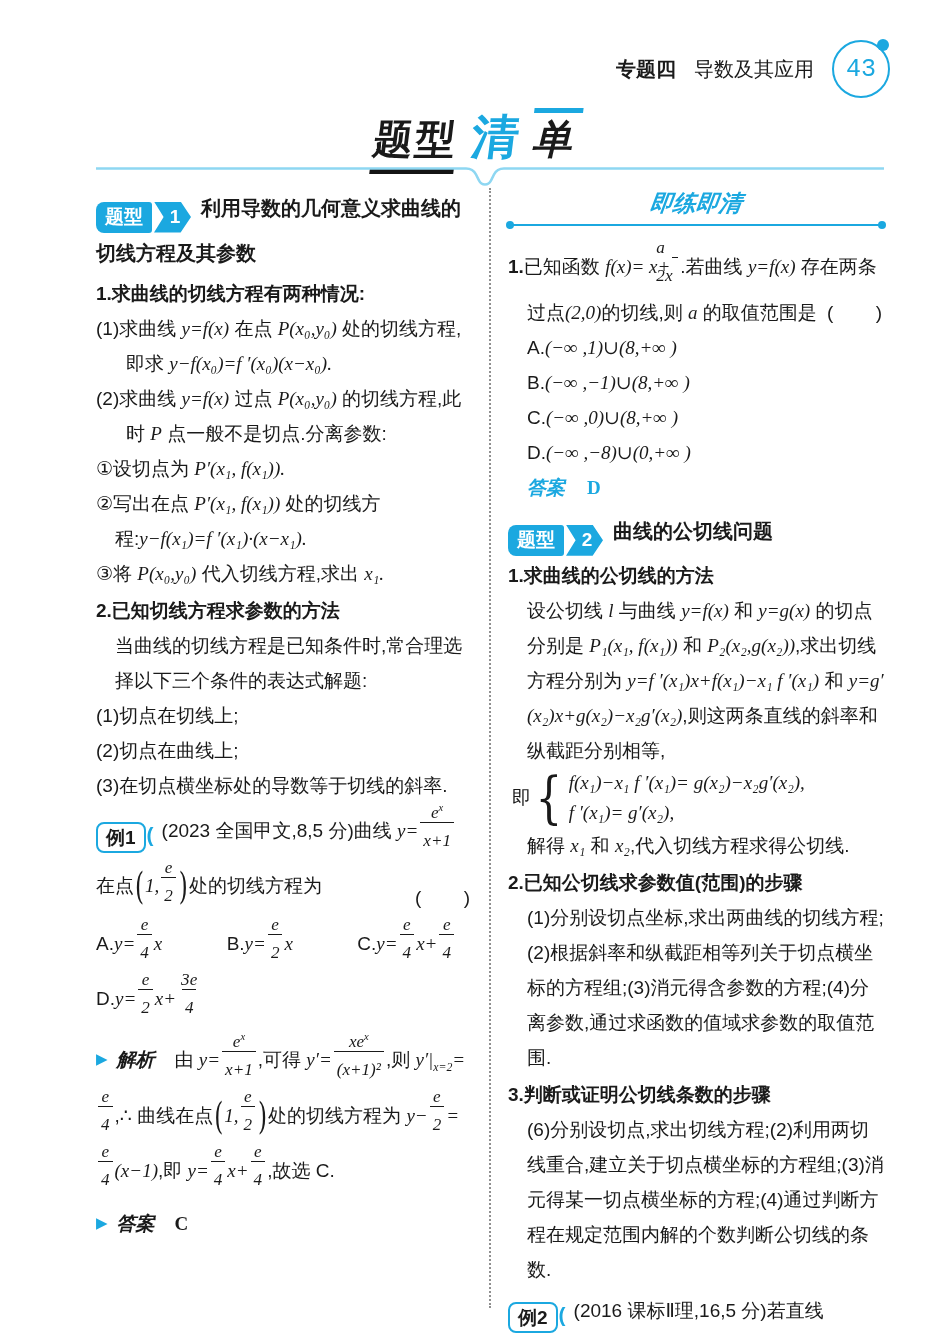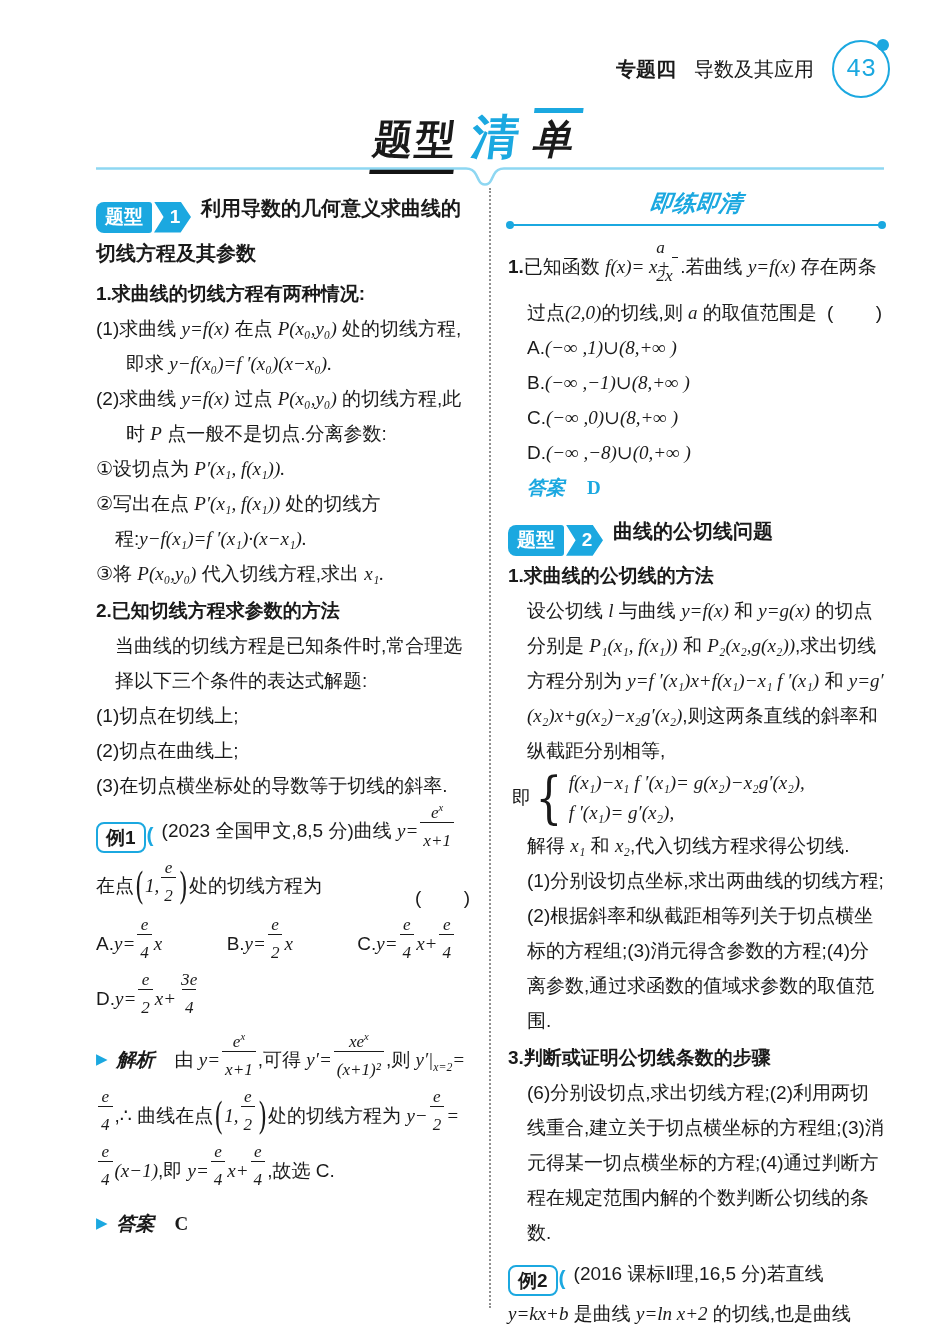--- a/index.html
+++ b/index.html
@@ -220,20 +220,21 @@
     <p class="para ind"><span class="tx">设公切线 </span><span class="m">l</span><span class="tx"> 与曲线 </span><span class="m">y=f(x)</span><span class="tx"> 和 </span><span class="m">y=g(x)</span><span class="tx"> 的切点分别是 </span><span class="m">P₁(x₁, f(x₁))</span><span class="tx"> 和 </span><span class="m">P₂(x₂,g(x₂))</span><span class="tx">,求出切线方程分别为 </span><span class="m">y=f ′(x₁)x+f(x₁)−x₁ f ′(x₁)</span><span class="tx"> 和 </span><span class="m">y=g′(x₂)x+g(x₂)−x₂g′(x₂)</span><span class="tx">,则这两条直线的斜率和纵截距分别相等,</span></p>
     <div class="sys-line">
       <span class="tx">即</span>
       <span class="brace">{</span>
       <div class="rows">
         <div class="row"><span class="m">f(x₁)−x₁ f ′(x₁)= g(x₂)−x₂g′(x₂),</span></div>
         <div class="row"><span class="m">f ′(x₁)= g′(x₂),</span></div>
       </div>
     </div>
     <p class="para ind"><span class="tx">解得 </span><span class="m">x₁</span><span class="tx"> 和 </span><span class="m">x₂</span><span class="tx">,代入切线方程求得公切线.</span></p>
+    <p class="para sec-h">2.已知公切线求参数值(范围)的步骤</p>
     <p class="para ind"><span class="tx">(1)分别设切点坐标,求出两曲线的切线方程;(2)根据斜率和纵截距相等列关于切点横坐标的方程组;(3)消元得含参数的方程;(4)分离参数,通过求函数的值域求参数的取值范围.</span></p>
     <p class="para sec-h">3.判断或证明公切线条数的步骤</p>
     <p class="para ind"><span class="tx">(6)分别设切点,求出切线方程;(2)利用两切线重合,建立关于切点横坐标的方程组;(3)消元得某一切点横坐标的方程;(4)通过判断方程在规定范围内解的个数判断公切线的条数.</span></p>
 
     <p class="para mt6">
       <span class="ex-badge">例2</span><span class="ex-tail">(</span><span><span class="tx">(2016 课标Ⅱ理,16,5 分)若直线 </span><span class="m">y=kx+b</span><span class="tx"> 是曲线 </span><span class="m">y=ln x+2</span><span class="tx"> 的切线,也是曲线 </span></span>
     </p>
   </div>
 </div>
 

